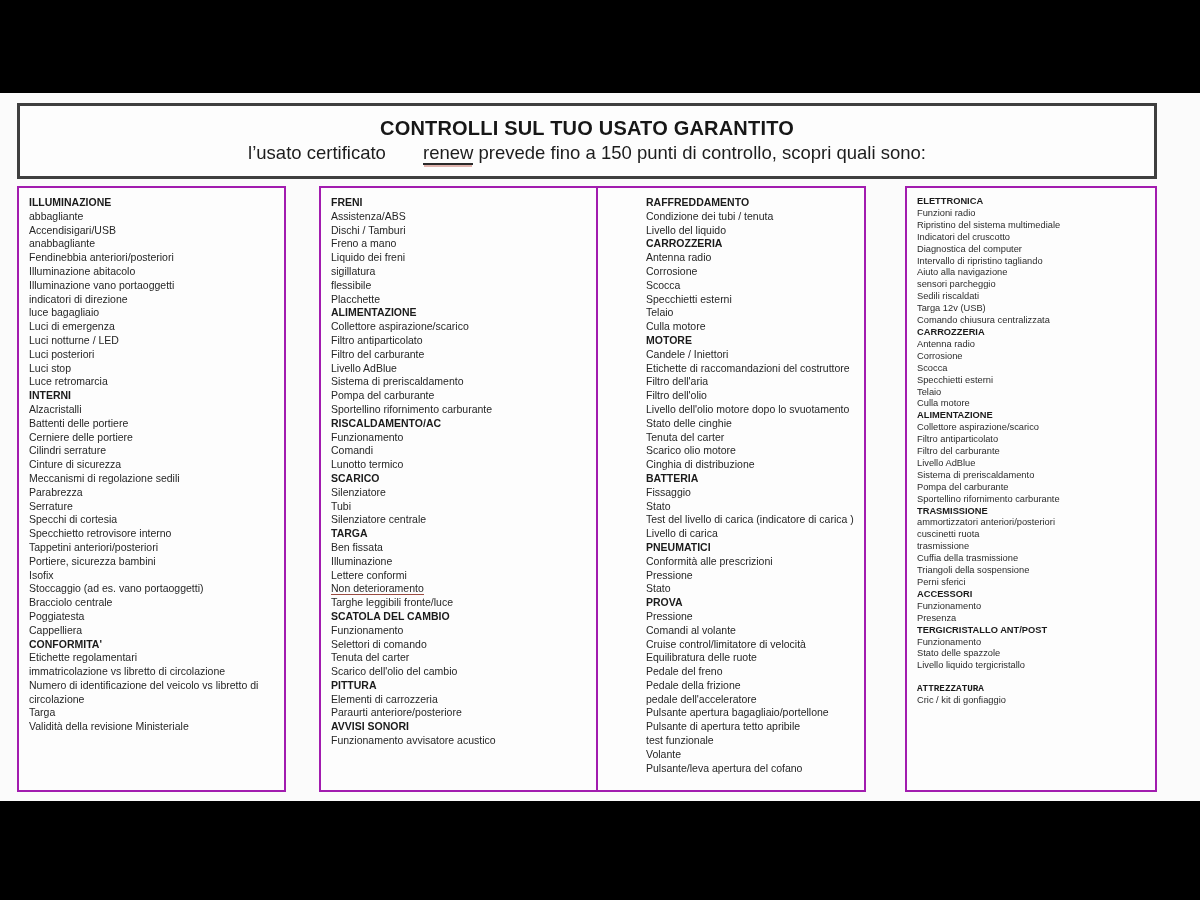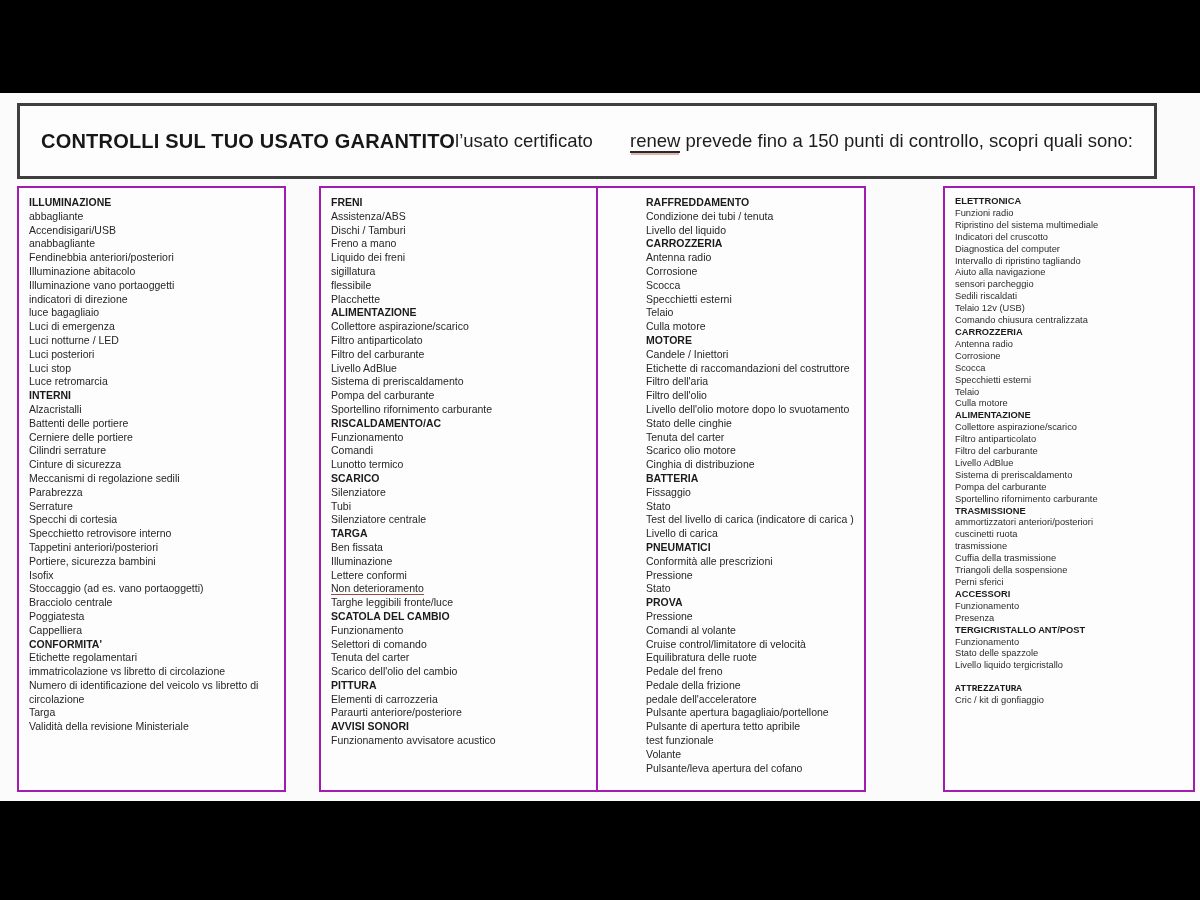--- a/index.html
+++ b/index.html
@@ -6,21 +6,21 @@
   body{
     width:1200px;height:900px;background:#000;position:relative;overflow:hidden;
     font-family:"Liberation Sans", sans-serif;
   }
   .page{
     position:absolute;left:0;top:93px;width:1200px;height:708px;background:#fbfbfb;
   }
   .header-box{
     position:absolute;left:17px;top:10px;width:1134px;height:70px;
     border:3px solid #3f3f3f;background:#fdfdfd;
-    display:flex;flex-direction:row;justify-content:center;align-items:center;
+    display:flex;flex-direction:column;justify-content:center;align-items:center;
   }
   .title{
     font-weight:bold;font-size:20px;color:#171717;letter-spacing:0.2px;line-height:1.25;
   }
   .subtitle{
     font-size:18.5px;color:#1d1d1d;line-height:1.3;
   }
   .subtitle .uline{
     border-bottom:2px solid #2a2a2a;
     box-shadow:0 3px 0 -1px rgba(200,120,110,0.55);
@@ -29,21 +29,21 @@
   .col{
     position:absolute;top:93px;height:606px;background:#fdfdfd;
     border:2px solid #a21caf;box-sizing:border-box;
     padding:8px 8px 0 10px;
   }
   .col-1{left:17px;width:269px;}
   .col-2{left:298px;width:279px;margin-left:21px;}
   .col-3{left:596px;width:270px;padding-left:48px;}
   .col-4{left:905px;width:252px;}
   .col-1,.col-2,.col-3{font-size:10.5px;line-height:13.8px;color:#262626;}
-  .col-4{font-size:9.3px;line-height:11.9px;color:#2b2b2b;margin-left:38px;}
+  .col-4{font-size:9.3px;line-height:11.9px;color:#2b2b2b;}
   .sec-heading{font-weight:bold;color:#1b1b1b;}
   .item{white-space:normal;}
   .item .red-uline{
     border-bottom:1.5px solid #9a4a40;
   }
   .sec-gap{margin-top:11px;font-family:Liberation Mono, monospace;}
 </style>
 </head>
 <body>
 
@@ -183,21 +183,21 @@
   <div class="col col-4">
       <div class="sec-heading">ELETTRONICA</div>
       <div class="item">Funzioni radio</div>
       <div class="item">Ripristino del sistema multimediale</div>
       <div class="item">Indicatori del cruscotto</div>
       <div class="item">Diagnostica del computer</div>
       <div class="item">Intervallo di ripristino tagliando</div>
       <div class="item">Aiuto alla navigazione</div>
       <div class="item">sensori parcheggio</div>
       <div class="item">Sedili riscaldati</div>
-      <div class="item">Telaio 12v (USB)</div>
+      <div class="item">Targa 12v (USB)</div>
       <div class="item">Comando chiusura centralizzata</div>
       <div class="sec-heading">CARROZZERIA</div>
       <div class="item">Antenna radio</div>
       <div class="item">Corrosione</div>
       <div class="item">Scocca</div>
       <div class="item">Specchietti esterni</div>
       <div class="item">Telaio</div>
       <div class="item">Culla motore</div>
       <div class="sec-heading">ALIMENTAZIONE</div>
       <div class="item">Collettore aspirazione/scarico</div>

